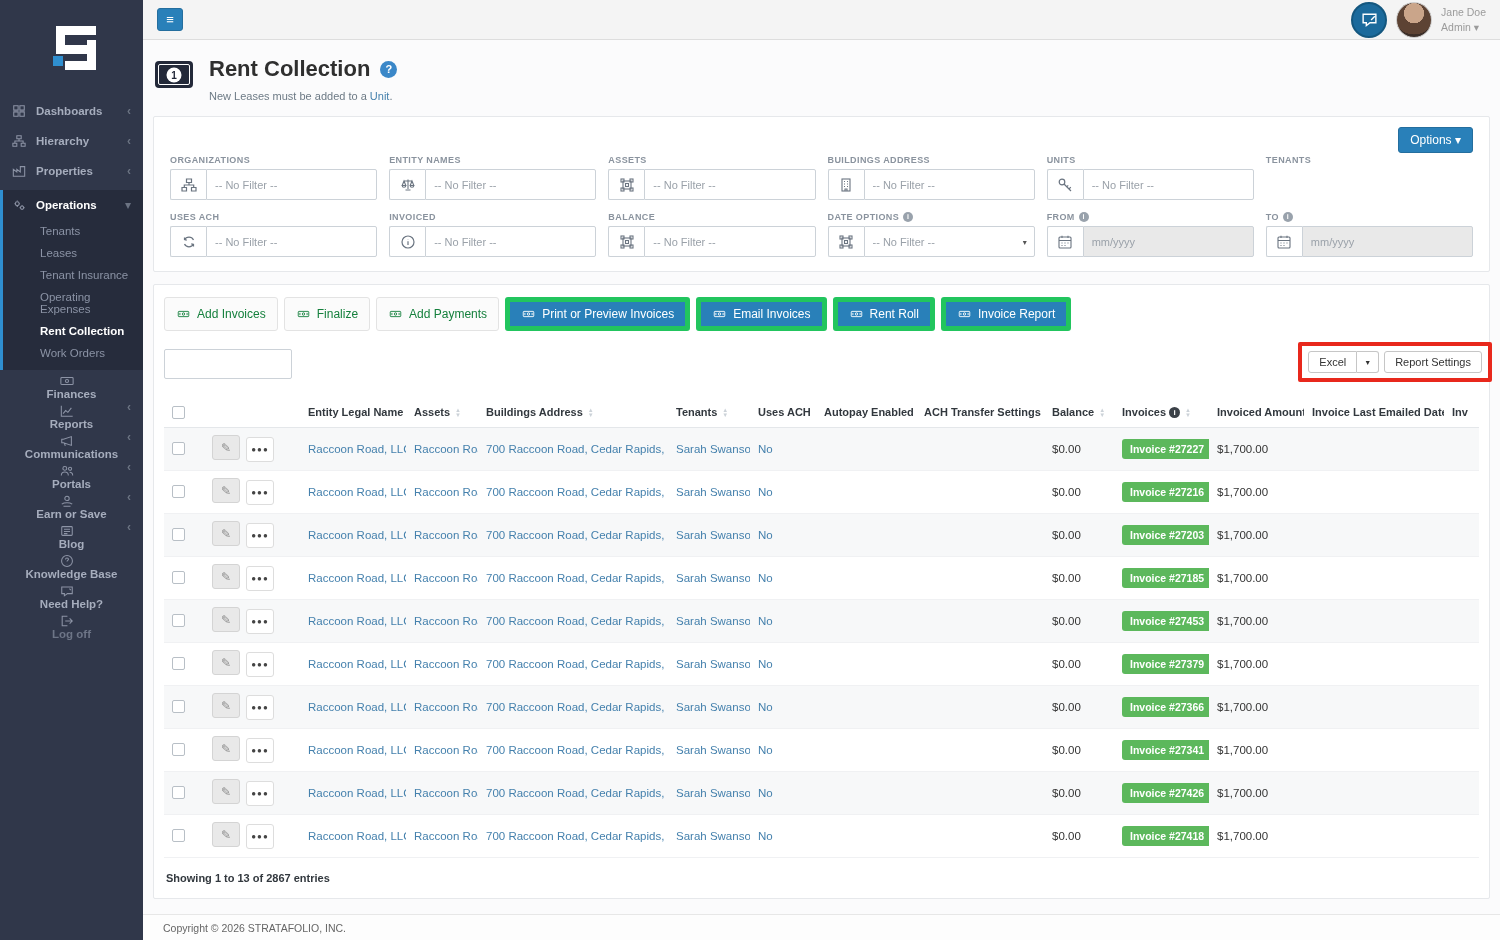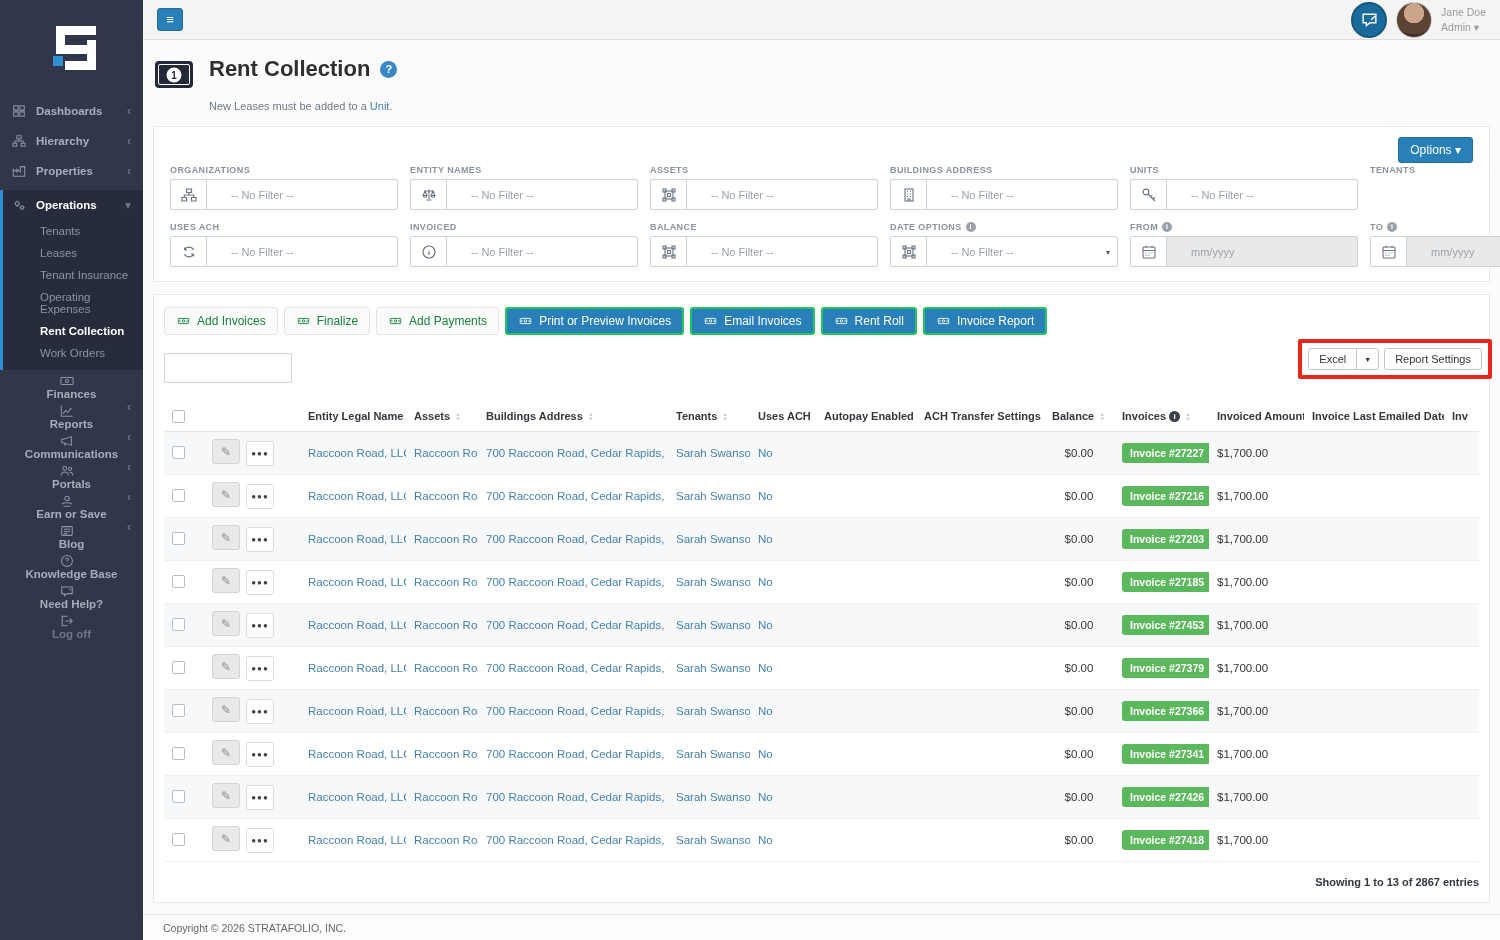--- a/index.html
+++ b/index.html
@@ -33,76 +33,76 @@
 
   
   .main { position:absolute; left:143px; top:40px; right:0; bottom:0; padding:0 10px; }
   .page-head { display:flex; align-items:flex-start; gap:16px; padding:16px 2px 14px 2px; }
   .money-icon { width:38px; height:27px; background:#232939; border-radius:4px; position:relative; margin-top:5px; }
   .money-icon .inner { position:absolute; inset:3px; border:1.5px solid #fff; border-radius:2px; }
   .money-icon .one { position:absolute; left:50%; top:50%; transform:translate(-50%,-50%); width:15px; height:15px; background:#fff; border-radius:50%; color:#232939; font-size:10px; font-weight:700; text-align:center; line-height:15px; }
   .page-title-row { display:flex; align-items:center; gap:10px; }
   .page-title { font-size:22px; font-weight:700; color:#2f2f2f; }
   .help-badge { width:17px; height:17px; border-radius:50%; background:#3a87c8; color:#fff; font-size:11px; font-weight:700; text-align:center; line-height:17px; cursor:pointer; }
-  .page-sub { font-size:11px; color:#6d7a85; margin-top:18px; }
+  .page-sub { font-size:11px; color:#6d7a85; margin-top:8px; }
   .page-sub a { color:#4581ad; cursor:pointer; }
 
   .card { background:#fff; border:1px solid #e6e8eb; border-radius:2px; }
 
   
   .filter-card { padding:10px 16px 14px 16px; position:relative; }
   .options-row { display:flex; justify-content:flex-end; margin-bottom:2px; }
   .btn-blue { background:#2980b9; border:1px solid #246e9e; color:#fff; font-size:12px; font-weight:400; border-radius:3px; padding:5px 11px; cursor:pointer; font-family:inherit; }
   .fgrid { display:grid; grid-template-columns:repeat(6,1fr); column-gap:12px; row-gap:12px; }
   .flabel { font-size:9px; font-weight:700; letter-spacing:.4px; color:#8a939e; margin-bottom:4px; display:flex; align-items:center; gap:4px; }
   .info-dot { width:10px; height:10px; border-radius:50%; background:#99a2ac; color:#fff; font-size:7px; font-weight:700; text-align:center; line-height:10px; font-style:normal; }
   .fctrl { display:flex; height:31px; }
   .ficon { width:36px; border:1px solid #ccd2d8; border-right:none; background:#fff; color:#6a7480; display:flex; align-items:center; justify-content:center; border-radius:2px 0 0 2px; }
   .ficon svg { width:16px; height:16px; }
-  .fctrl .fin { flex:1; min-width:0; border:1px solid #ccd2d8; border-radius:0 2px 2px 0; font-size:11px; padding:0 24px; color:#555; font-family:inherit; background:#fff; position:relative; }
+  .fctrl .fin { flex:1; min-width:0; border:1px solid #ccd2d8; border-radius:0 2px 2px 0; font-size:11px; padding:0 8px; color:#555; font-family:inherit; background:#fff; position:relative; }
   .fctrl .fin::placeholder { color:#9aa1a9; }
   .fctrl.gray .fin { background:#e9e9e9; }
   .fwrap { flex:1; position:relative; display:flex; }
   .sel-caret { position:absolute; right:8px; top:50%; transform:translateY(-50%); font-size:8px; color:#555; pointer-events:none; }
 
   
   .table-card { margin-top:12px; padding:12px 10px 10px 10px; position:relative; min-height:606px; }
   .btn-row { display:flex; gap:6px; }
   .btn { display:inline-flex; align-items:center; gap:6px; font-size:12px; border-radius:3px; padding:5px 11px; cursor:pointer; font-family:inherit; }
   .btn .bic { display:flex; }
   .btn .bic svg { width:15px; height:12px; }
   .btn-dis { background:#fbfbfb; border:1px solid #e3e3e3; color:#15803d; }
-  .btn-pri { background:#2980b9; border:2px solid #22c55e; color:#fff; }
+  .btn-pri { background:#2980b9; border:5px solid #22c55e; color:#fff; }
   .search-box { margin-top:18px; width:128px; height:30px; border:1px solid #ccd2d8; border-radius:2px; background:#fff; font-size:12px; padding:0 8px; font-family:inherit; }
 
-  .export-annot { position:absolute; top:44px; right:-3px; border:4px solid #e8281c; border-radius:2px; padding:5px 6px; display:flex; align-items:center; gap:5px; background:transparent; }
+  .export-annot { position:absolute; top:57px; right:-3px; border:4px solid #e8281c; border-radius:2px; padding:5px 6px; display:flex; align-items:center; gap:5px; background:transparent; }
   .btn-def { background:#fff; border:1px solid #c6c6c6; color:#333; font-size:11px; padding:4px 10px; border-radius:3px; cursor:pointer; font-family:inherit; }
   .split { display:flex; }
   .split .btn-def:first-child { border-radius:3px 0 0 3px; }
   .split .btn-caret { border-left:none; border-radius:0 3px 3px 0; padding:4px 7px; font-size:7px; }
 
   .tbl-wrap { margin-top:18px; overflow:hidden; width:1315px; }
   table { border-collapse:collapse; table-layout:fixed; width:1380px; }
   thead th { font-size:11px; font-weight:700; color:#32383e; text-align:left; padding:8px 8px; border-bottom:1px solid #e4e7ea; white-space:nowrap; overflow:hidden; }
   .sort { display:inline-flex; flex-direction:column; font-size:6px; color:#ccd2d8; line-height:5px; margin-left:5px; vertical-align:middle; }
   .sort::before { content:"▲"; } .sort::after { content:"▼"; }
   .info-dark { display:inline-block; width:11px; height:11px; border-radius:50%; background:#3b4148; color:#fff; font-size:8px; font-weight:700; text-align:center; line-height:11px; margin-left:3px; vertical-align:1px; }
   tbody tr { height:43px; }
   tbody tr:nth-child(odd) { background:#f7f8f9; }
   tbody tr { border-bottom:1px solid #f0f1f3; }
   tbody td { font-size:11.5px; padding:4px 8px; white-space:nowrap; overflow:hidden; }
   tbody td a { color:#4581ad; cursor:pointer; }
   .cb { display:inline-block; width:13px; height:13px; border:1px solid #b8bfc6; border-radius:2px; background:#fff; cursor:pointer; vertical-align:middle; }
   .acts { white-space:nowrap; }
   .btn-ed { width:28px; height:25px; background:#e9e9e9; border:1px solid #d4d4d4; border-radius:3px; color:#8a8a8a; font-size:12px; cursor:pointer; margin-right:6px; }
   .btn-more { width:28px; height:25px; background:#fff; border:1px solid #ddd; border-radius:3px; color:#444; font-size:8px; letter-spacing:1px; cursor:pointer; }
-  td.bal, th.num { text-align:center; }
+  td.bal, th.num { text-align:left; }
   td.ach { color:#4581ad; }
   .badge { display:inline-block; background:#5cb85c; color:#fff; font-size:10.5px; font-weight:700; border-radius:3px; padding:4px 8px; cursor:pointer; }
-  .summary { font-size:11px; font-weight:700; color:#32383e; margin:14px 0 4px 2px;text-align:right; }
+  .summary { font-size:11px; font-weight:700; color:#32383e; margin:14px 0 4px 2px; }
 
   .foot { position:absolute; left:143px; right:0; bottom:0; height:26px; background:#fdfdfd; border-top:1px solid #e7e7e7; display:flex; align-items:center; padding-left:20px; font-size:10.5px; color:#666; }
 </style>
 </head>
 <body>
 
 <svg width="0" height="0" style="position:absolute">
   <defs>
     <g id="grid-icon" fill="none" stroke-width="1.2">
         <path d="M2 2h5v5H2zM9 2h5v5H9zM2 9h5v5H2zM9 9h5v5H9z"></path>

